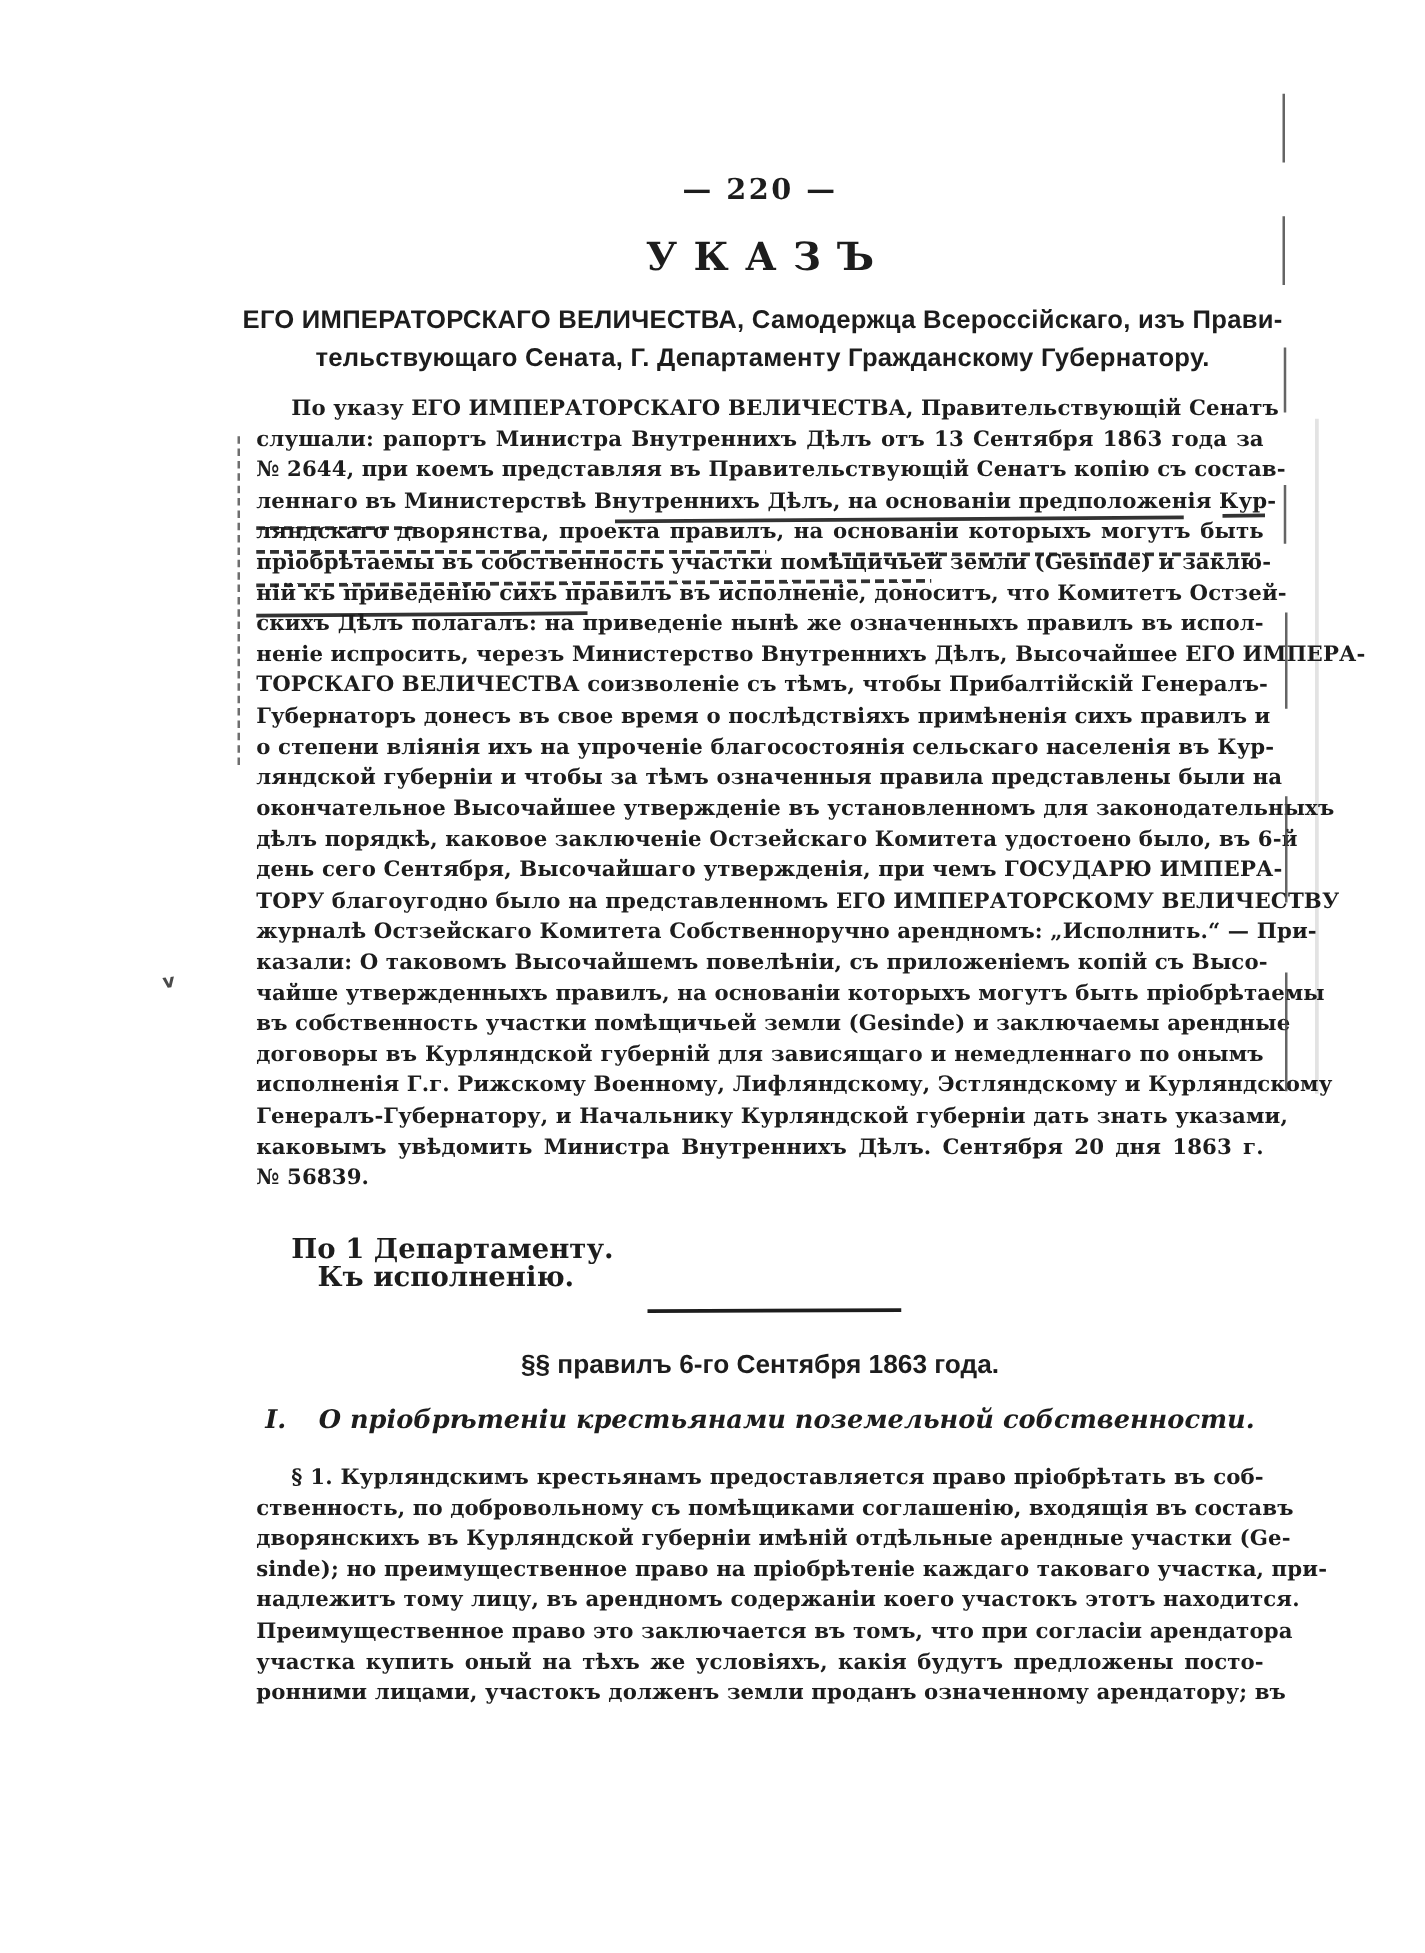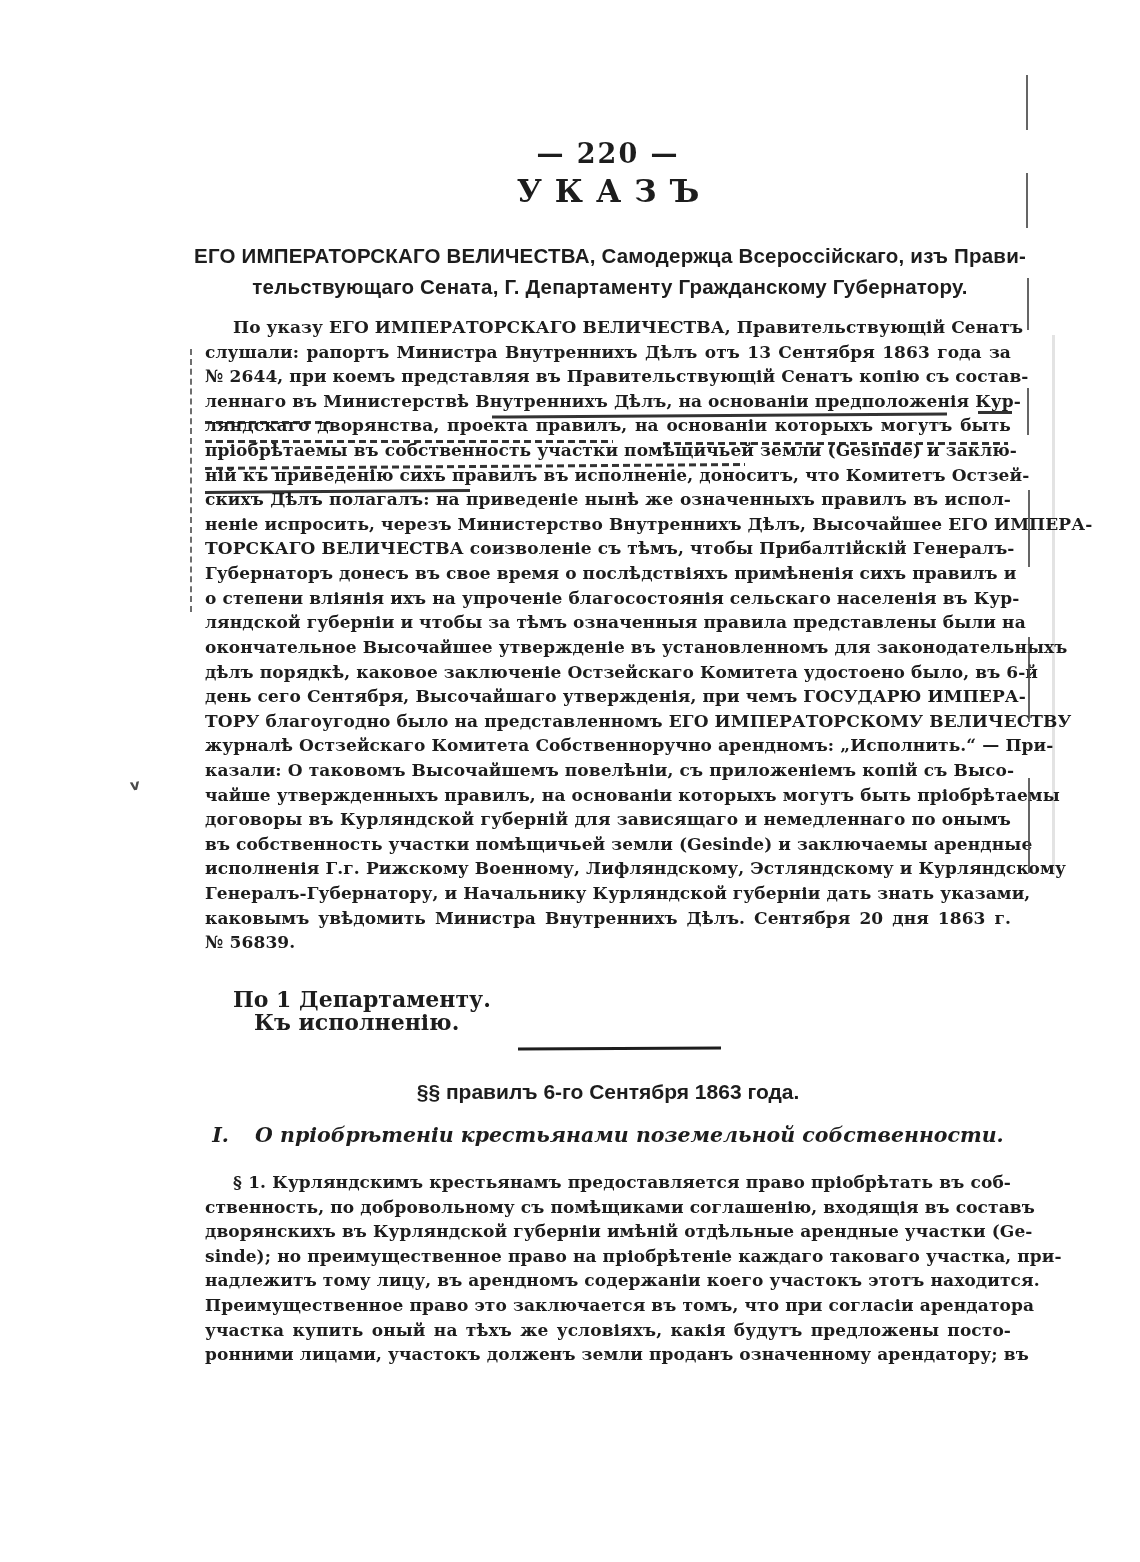--- a/index.html
+++ b/index.html
@@ -13,25 +13,25 @@
     width:1140px;height:1562px;
     background:var(--paper);
     margin:0 auto;
     overflow:hidden;
     font-family:"DejaVu Serif",serif;
     color:var(--ink);
   }
   
   .pagenum{
     position:absolute;top:138px;left:205px;width:806px;
-    text-align:center;font-size:27px;font-weight:700;
+    text-align:center;font-size:23px;font-weight:700;
     letter-spacing:2px;
   }
   .doc-title{
-    position:absolute;top:173px;left:205px;width:806px;
+    position:absolute;top:188px;left:205px;width:806px;
     text-align:center;font-size:31px;font-weight:700;
     letter-spacing:0.42em;text-indent:0.42em;
   }
   .subtitle{
     position:absolute;top:240px;left:160px;width:900px;
     text-align:center;
     font-family:"Liberation Sans",sans-serif;
     font-weight:700;font-size:20.5px;line-height:31px;
     letter-spacing:0.2px;
   }
@@ -119,22 +119,22 @@
     <div class="tl">Губернаторъ донесъ въ свое время о послѣдствіяхъ примѣненія сихъ правилъ и</div>
     <div class="tl">о степени вліянія ихъ на упроченіе благосостоянія сельскаго населенія въ Кур-</div>
     <div class="tl">ляндской губерніи и чтобы за тѣмъ означенныя правила представлены были на</div>
     <div class="tl">окончательное Высочайшее утвержденіе въ установленномъ для законодательныхъ</div>
     <div class="tl">дѣлъ порядкѣ, каковое заключеніе Остзейскаго Комитета удостоено было, въ 6-й</div>
     <div class="tl">день сего Сентября, Высочайшаго утвержденія, при чемъ ГОСУДАРЮ ИМПЕРА-</div>
     <div class="tl">ТОРУ благоугодно было на представленномъ ЕГО ИМПЕРАТОРСКОМУ ВЕЛИЧЕСТВУ</div>
     <div class="tl">журналѣ Остзейскаго Комитета Собственноручно арендномъ: „Исполнить.“ — При-</div>
     <div class="tl">казали: О таковомъ Высочайшемъ повелѣніи, съ приложеніемъ копій съ Высо-</div>
     <div class="tl">чайше утвержденныхъ правилъ, на основаніи которыхъ могутъ быть пріобрѣтаемы</div>
+    <div class="tl">въ собственность участки помѣщичьей земли (Gesinde) и заключаемы арендные</div>
     <div class="tl">договоры въ Курляндской губерній для зависящаго и немедленнаго по онымъ</div>
-    <div class="tl">въ собственность участки помѣщичьей земли (Gesinde) и заключаемы арендные</div>
     <div class="tl">исполненія Г.г. Рижскому Военному, Лифляндскому, Эстляндскому и Курляндскому</div>
     <div class="tl">Генералъ-Губернатору, и Начальнику Курляндской губерніи дать знать указами,</div>
     <div class="tl">каковымъ увѣдомить Министра Внутреннихъ Дѣлъ.  Сентября 20 дня 1863 г.</div>
     <div class="tl last">№ 56839.</div>
   </div>
 
   <div class="dept" style="left:233px;top:986px;">По 1 Департаменту.</div>
   <div class="dept" style="left:254px;top:1009px;">Къ исполненію.</div>
 
   <div class="hrule"></div>

